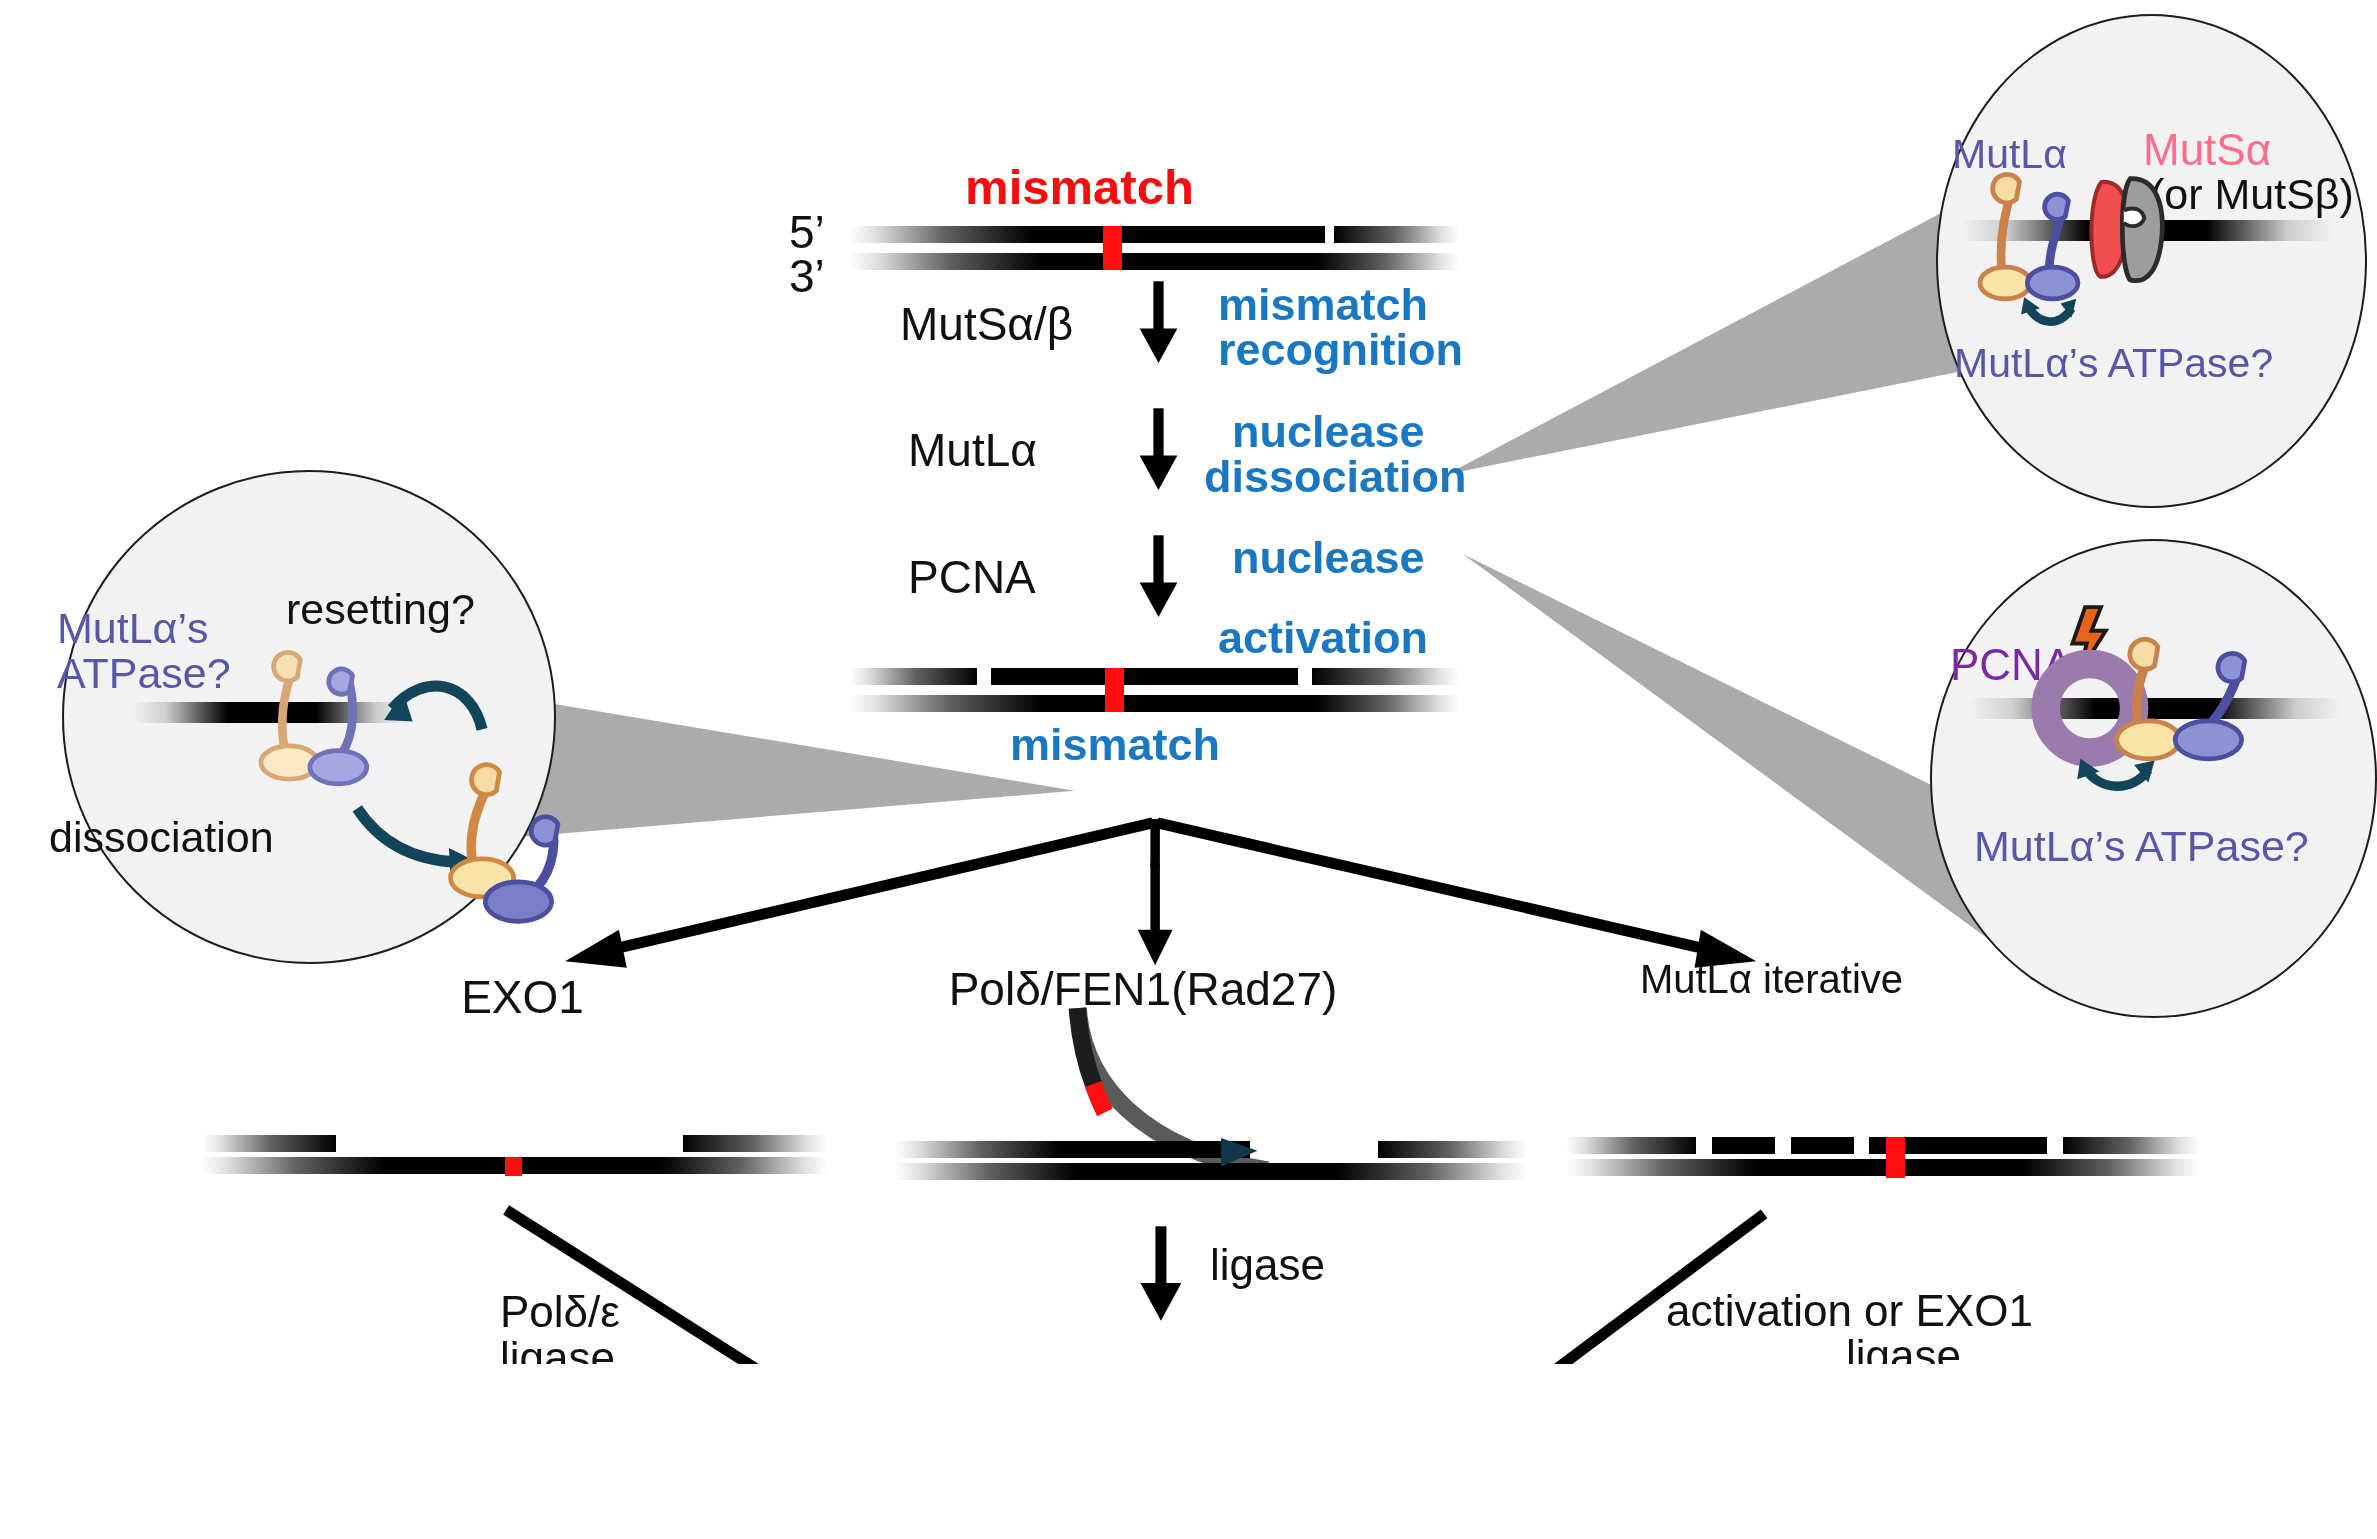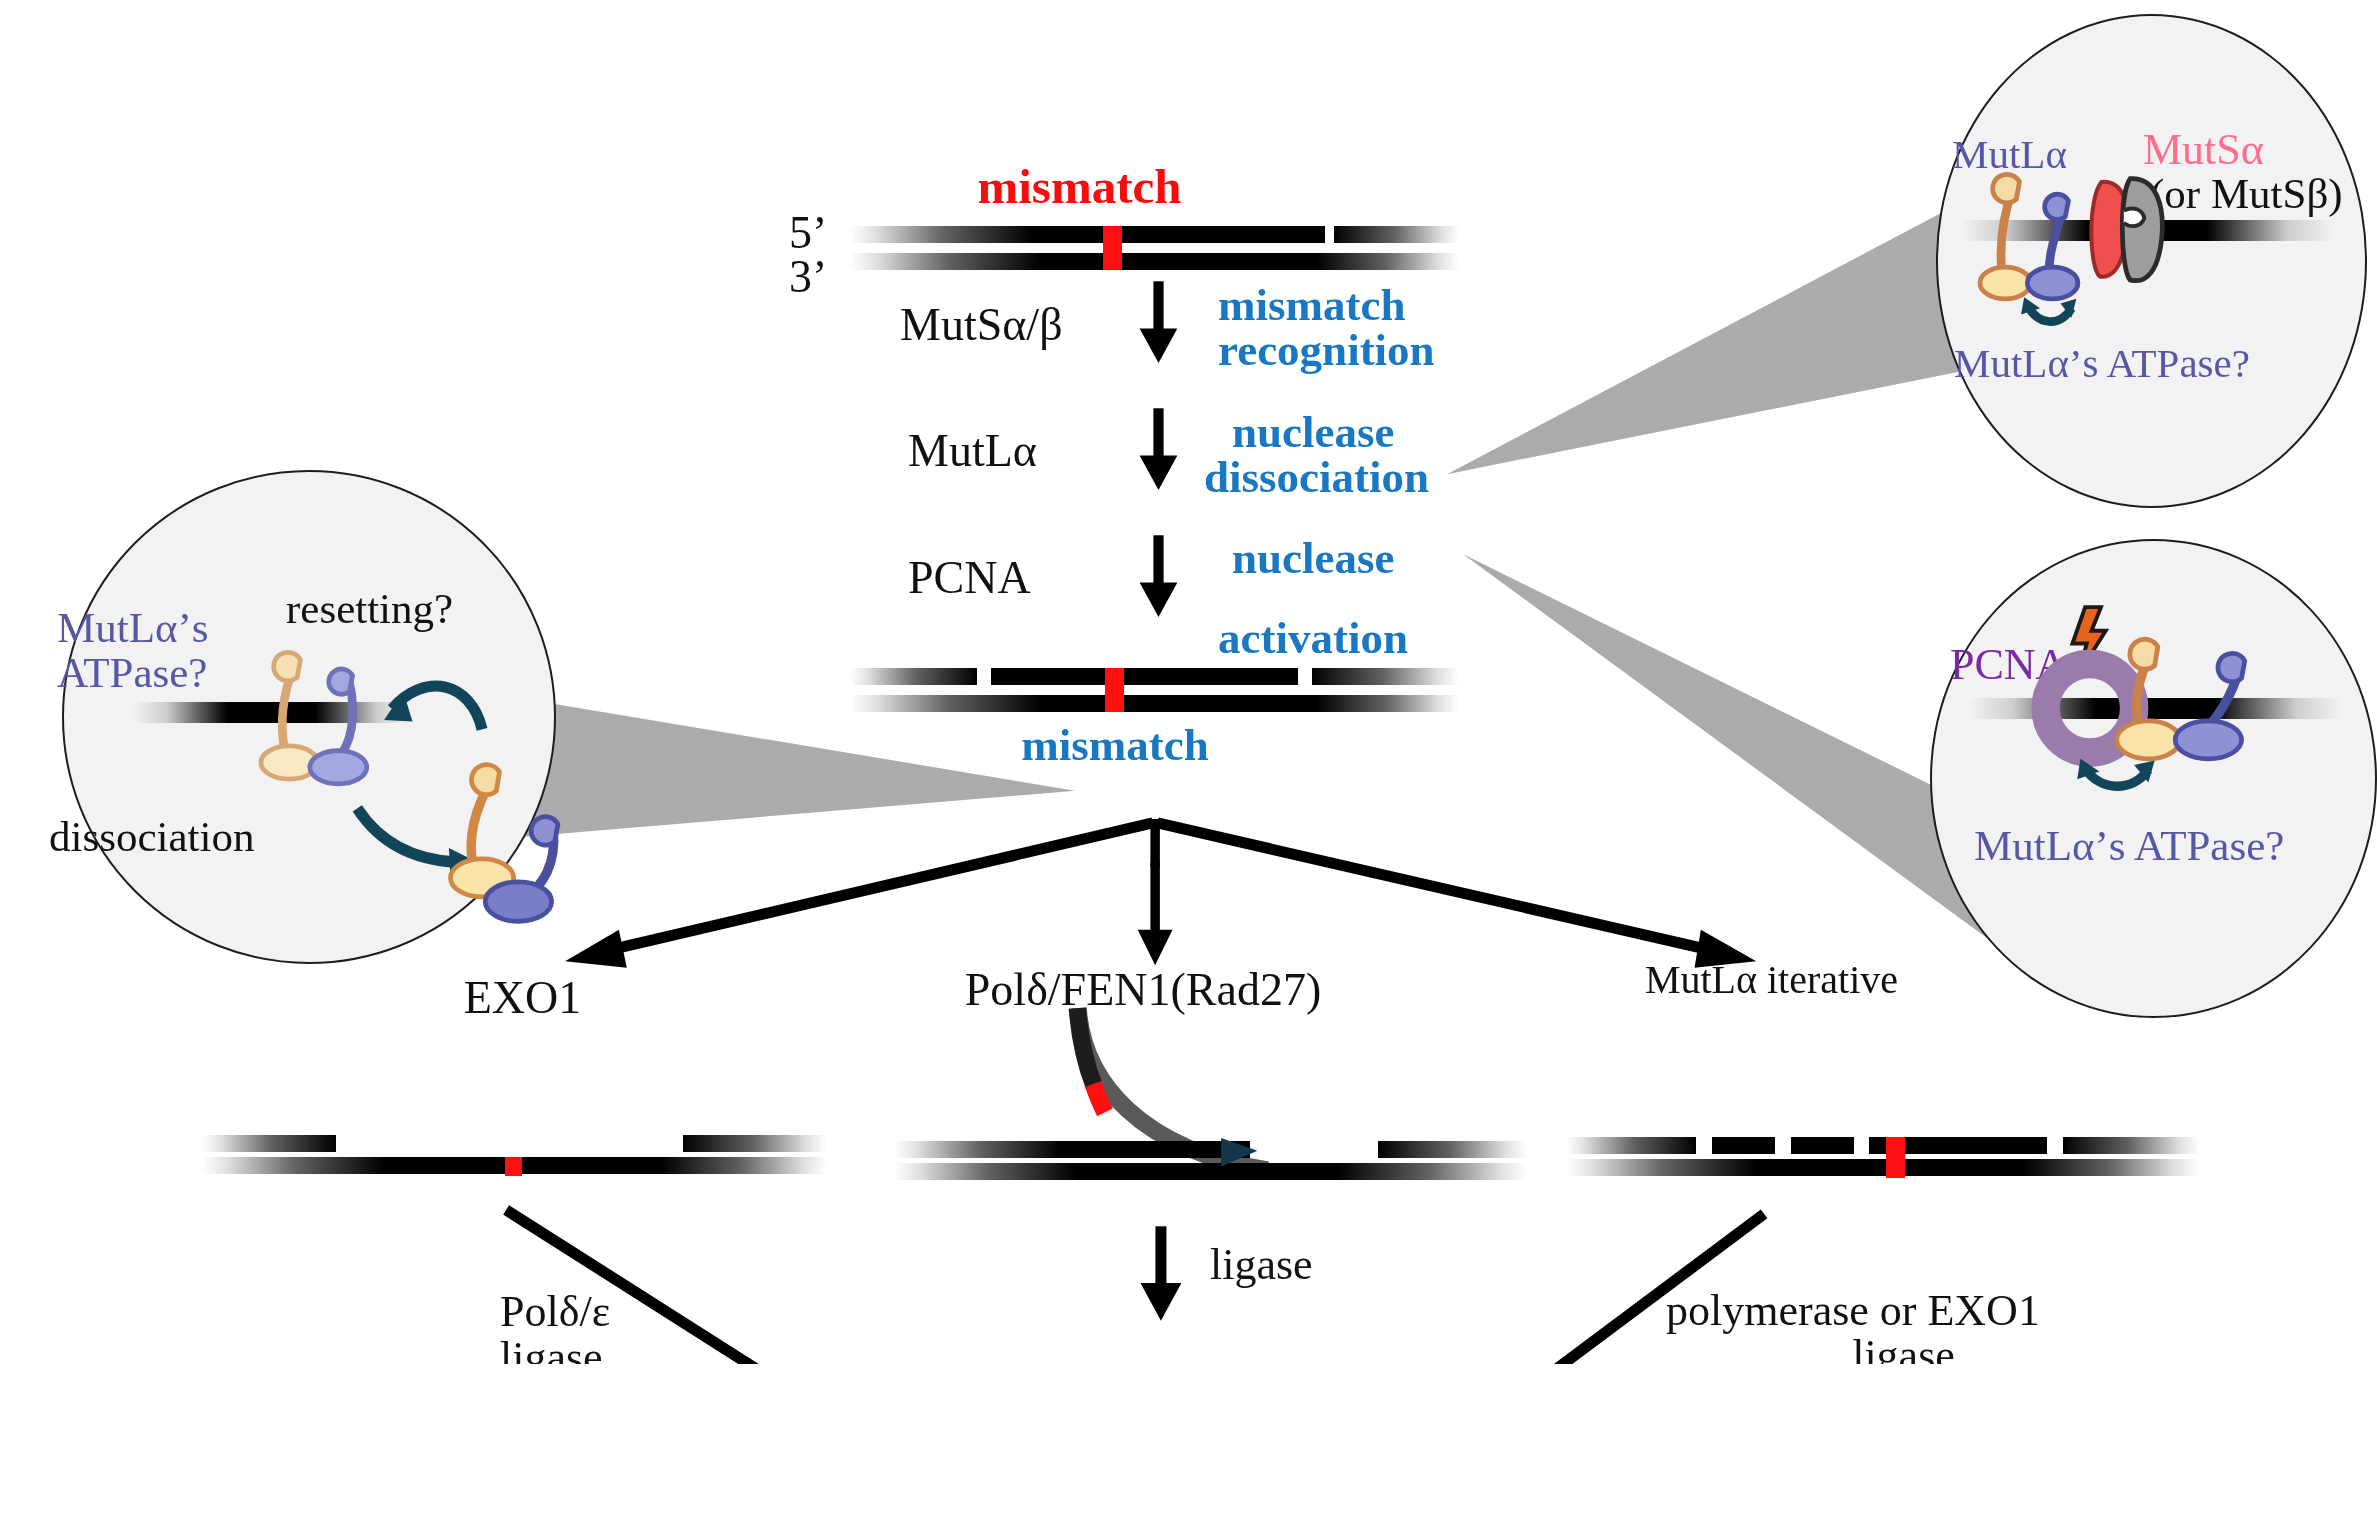--- a/index.html
+++ b/index.html
@@ -6,21 +6,20 @@
   body{
     font-family:"Liberation Sans", sans-serif;
     -webkit-font-smoothing:antialiased;
   }
   #stage{
     position:relative;
     width:2377px;
     height:1364px;
     background:#ffffff;
     overflow:hidden;
-    font-family:Liberation Serif, serif;
   }
   .lbl{position:absolute;white-space:pre;line-height:1.04;}
   .blue{color:#1a78c2;}
   .red{color:#f60d0d;}
   .blk{color:#111111;}
   .vio{color:#5757a8;}
   .pink{color:#ff6d8d;}
   .purp{color:#7a28a6;}
   .ctr{text-align:center;}
   
@@ -197,21 +196,21 @@
   <svg class="arrowsvg" style="left:1131px;top:1226px;width:63px;height:103px;" viewBox="0 0 80 130">
     <path d="M38 0 L38 82" stroke="#000" stroke-width="14" fill="none"></path>
     <polygon points="38,120 12,72 64,72" fill="#000"></polygon>
   </svg>
   <div class="lbl blk" style="left:1210px;top:1242px;font-size:44px;">ligase</div>
 
   <svg class="arrowsvg" style="left:1416px;top:1206px;width:372px;height:253px;" viewBox="0 0 470 320">
     <path d="M440 10 L108 258" stroke="#000" stroke-width="14" fill="none"></path>
     <polygon points="64,292 132,252 144,300" fill="#000"></polygon>
   </svg>
-  <div class="lbl blk" style="left:1666px;top:1288px;font-size:44px;">polymerase or EXO1</div>
+  <div class="lbl blk" style="left:1666px;top:1288px;font-size:44px;">activation or EXO1</div>
   <div class="lbl blk ctr" style="left:1666px;top:1333px;width:475px;font-size:44px;">ligase</div>
 
   <div class="lbl blue ctr" style="left:997px;top:1410px;width:237px;font-size:45px;font-weight:700;">repair</div>
   <div class="dna" style="left:876px;top:1485px;width:625px;height:41px;">
     <div class="strand" style="left:0;top:0;width:625px;">
       <div class="seg fadeL" style="left:0;width:206px;"></div>
       <div class="seg solid" style="left:206px;width:237px;"></div>
       <div class="seg fadeR" style="left:443px;width:182px;"></div>
     </div>
     <div class="strand" style="left:0;top:20.6px;width:625px;">

